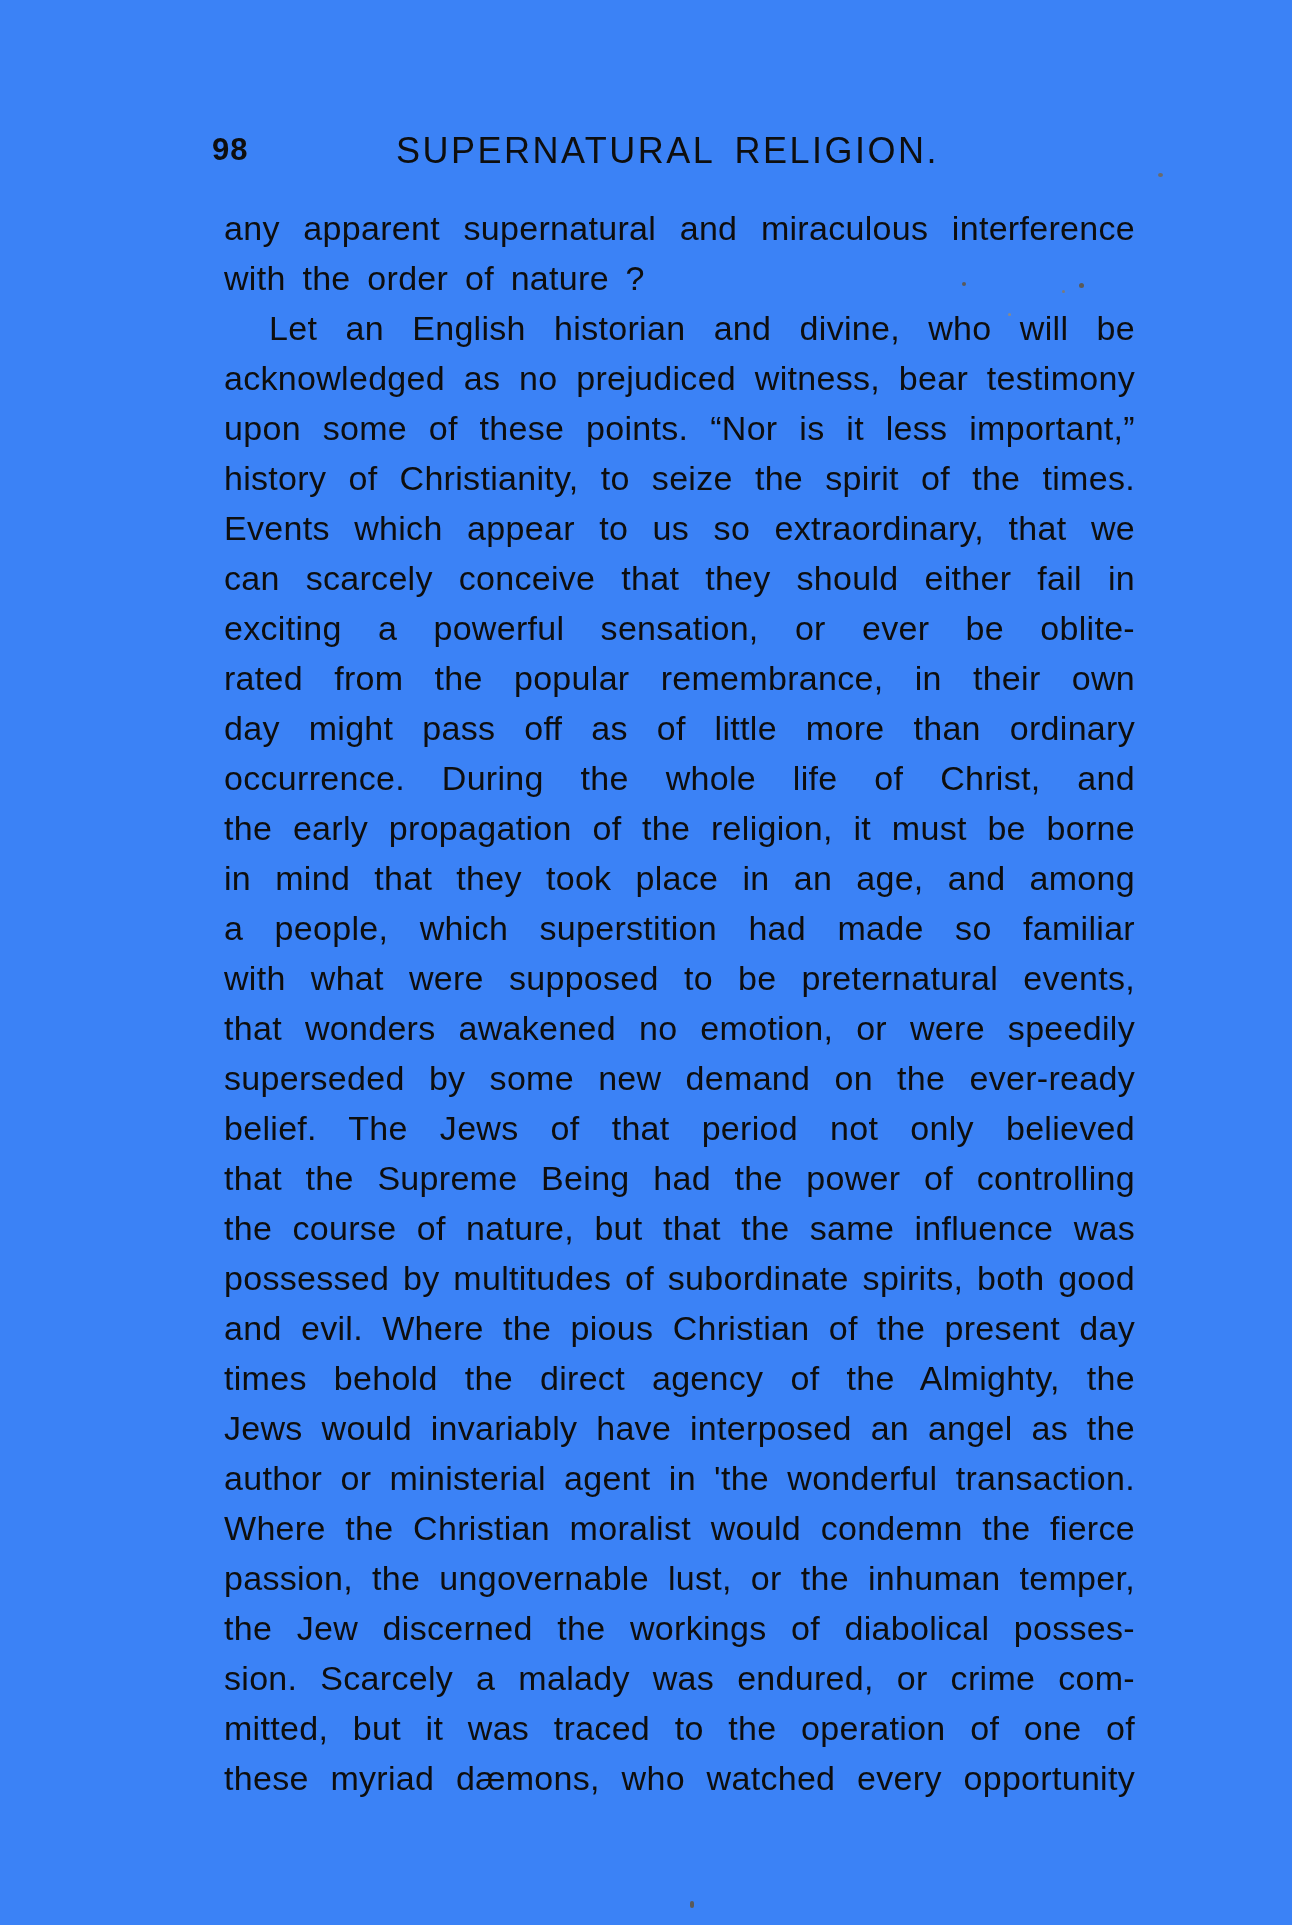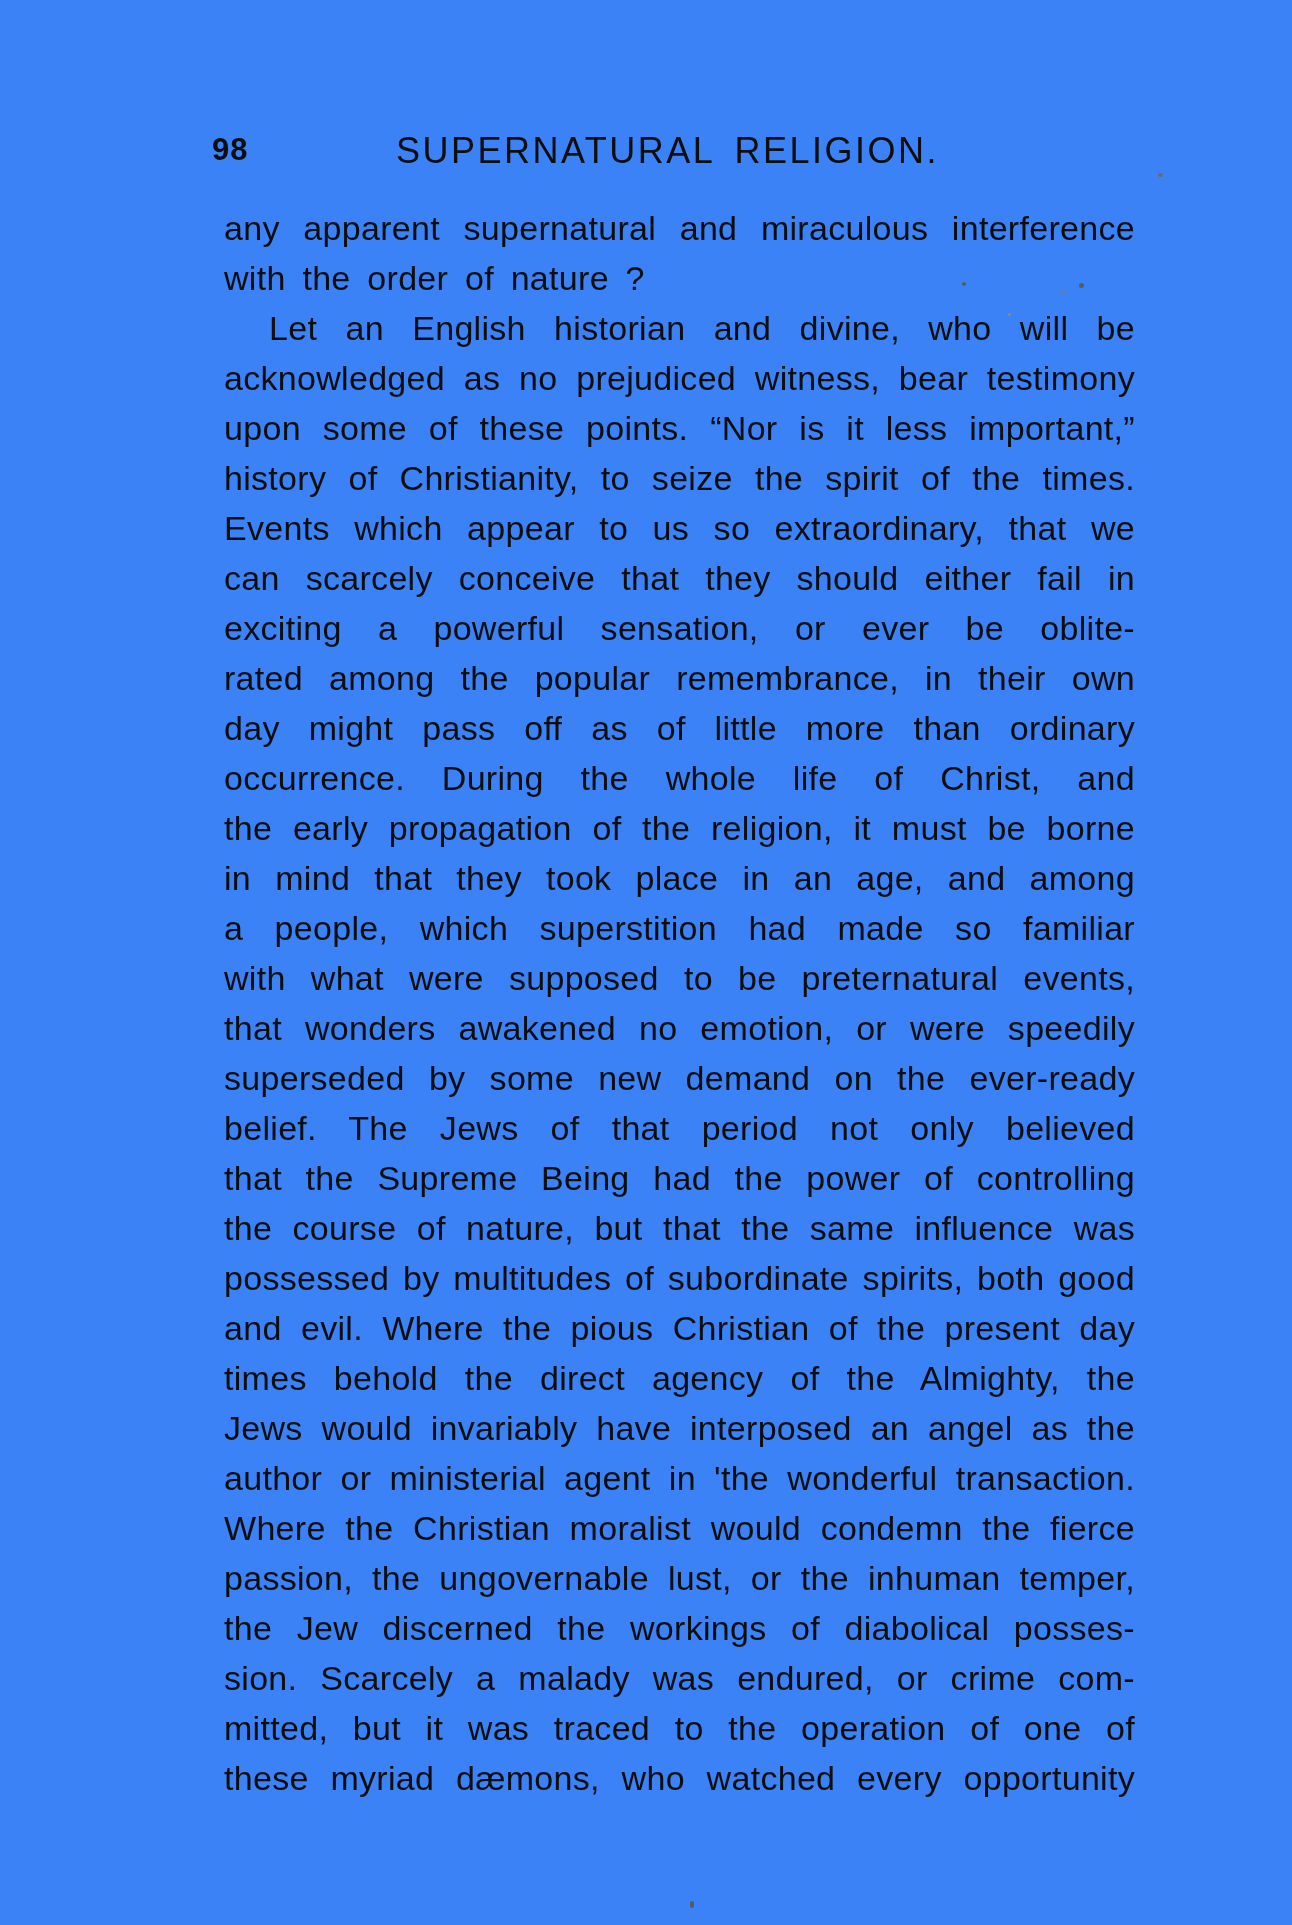--- a/index.html
+++ b/index.html
@@ -97,21 +97,21 @@
   <div class="text-block">
     <div class="ln jl">any apparent supernatural and miraculous interference</div>
     <div class="ln pe">with the order of nature ?</div>
     <div class="ln jl indent">Let an English historian and divine, who will be</div>
     <div class="ln jl">acknowledged as no prejudiced witness, bear testimony</div>
     <div class="ln jl">upon some of these points. “Nor is it less important,”</div>
     <div class="ln jl">history of Christianity, to seize the spirit of the times.</div>
     <div class="ln jl">Events which appear to us so extraordinary, that we</div>
     <div class="ln jl">can scarcely conceive that they should either fail in</div>
     <div class="ln jl">exciting a powerful sensation, or ever be oblite-</div>
-    <div class="ln jl">rated among the popular remembrance, in their own</div>
+    <div class="ln jl">rated from the popular remembrance, in their own</div>
     <div class="ln jl">day might pass off as of little more than ordinary</div>
     <div class="ln jl">occurrence. During the whole life of Christ, and</div>
     <div class="ln jl">the early propagation of the religion, it must be borne</div>
     <div class="ln jl">in mind that they took place in an age, and among</div>
     <div class="ln jl">a people, which superstition had made so familiar</div>
     <div class="ln jl">with what were supposed to be preternatural events,</div>
     <div class="ln jl">that wonders awakened no emotion, or were speedily</div>
     <div class="ln jl">superseded by some new demand on the ever-ready</div>
     <div class="ln jl">belief. The Jews of that period not only believed</div>
     <div class="ln jl">that the Supreme Being had the power of controlling</div>

